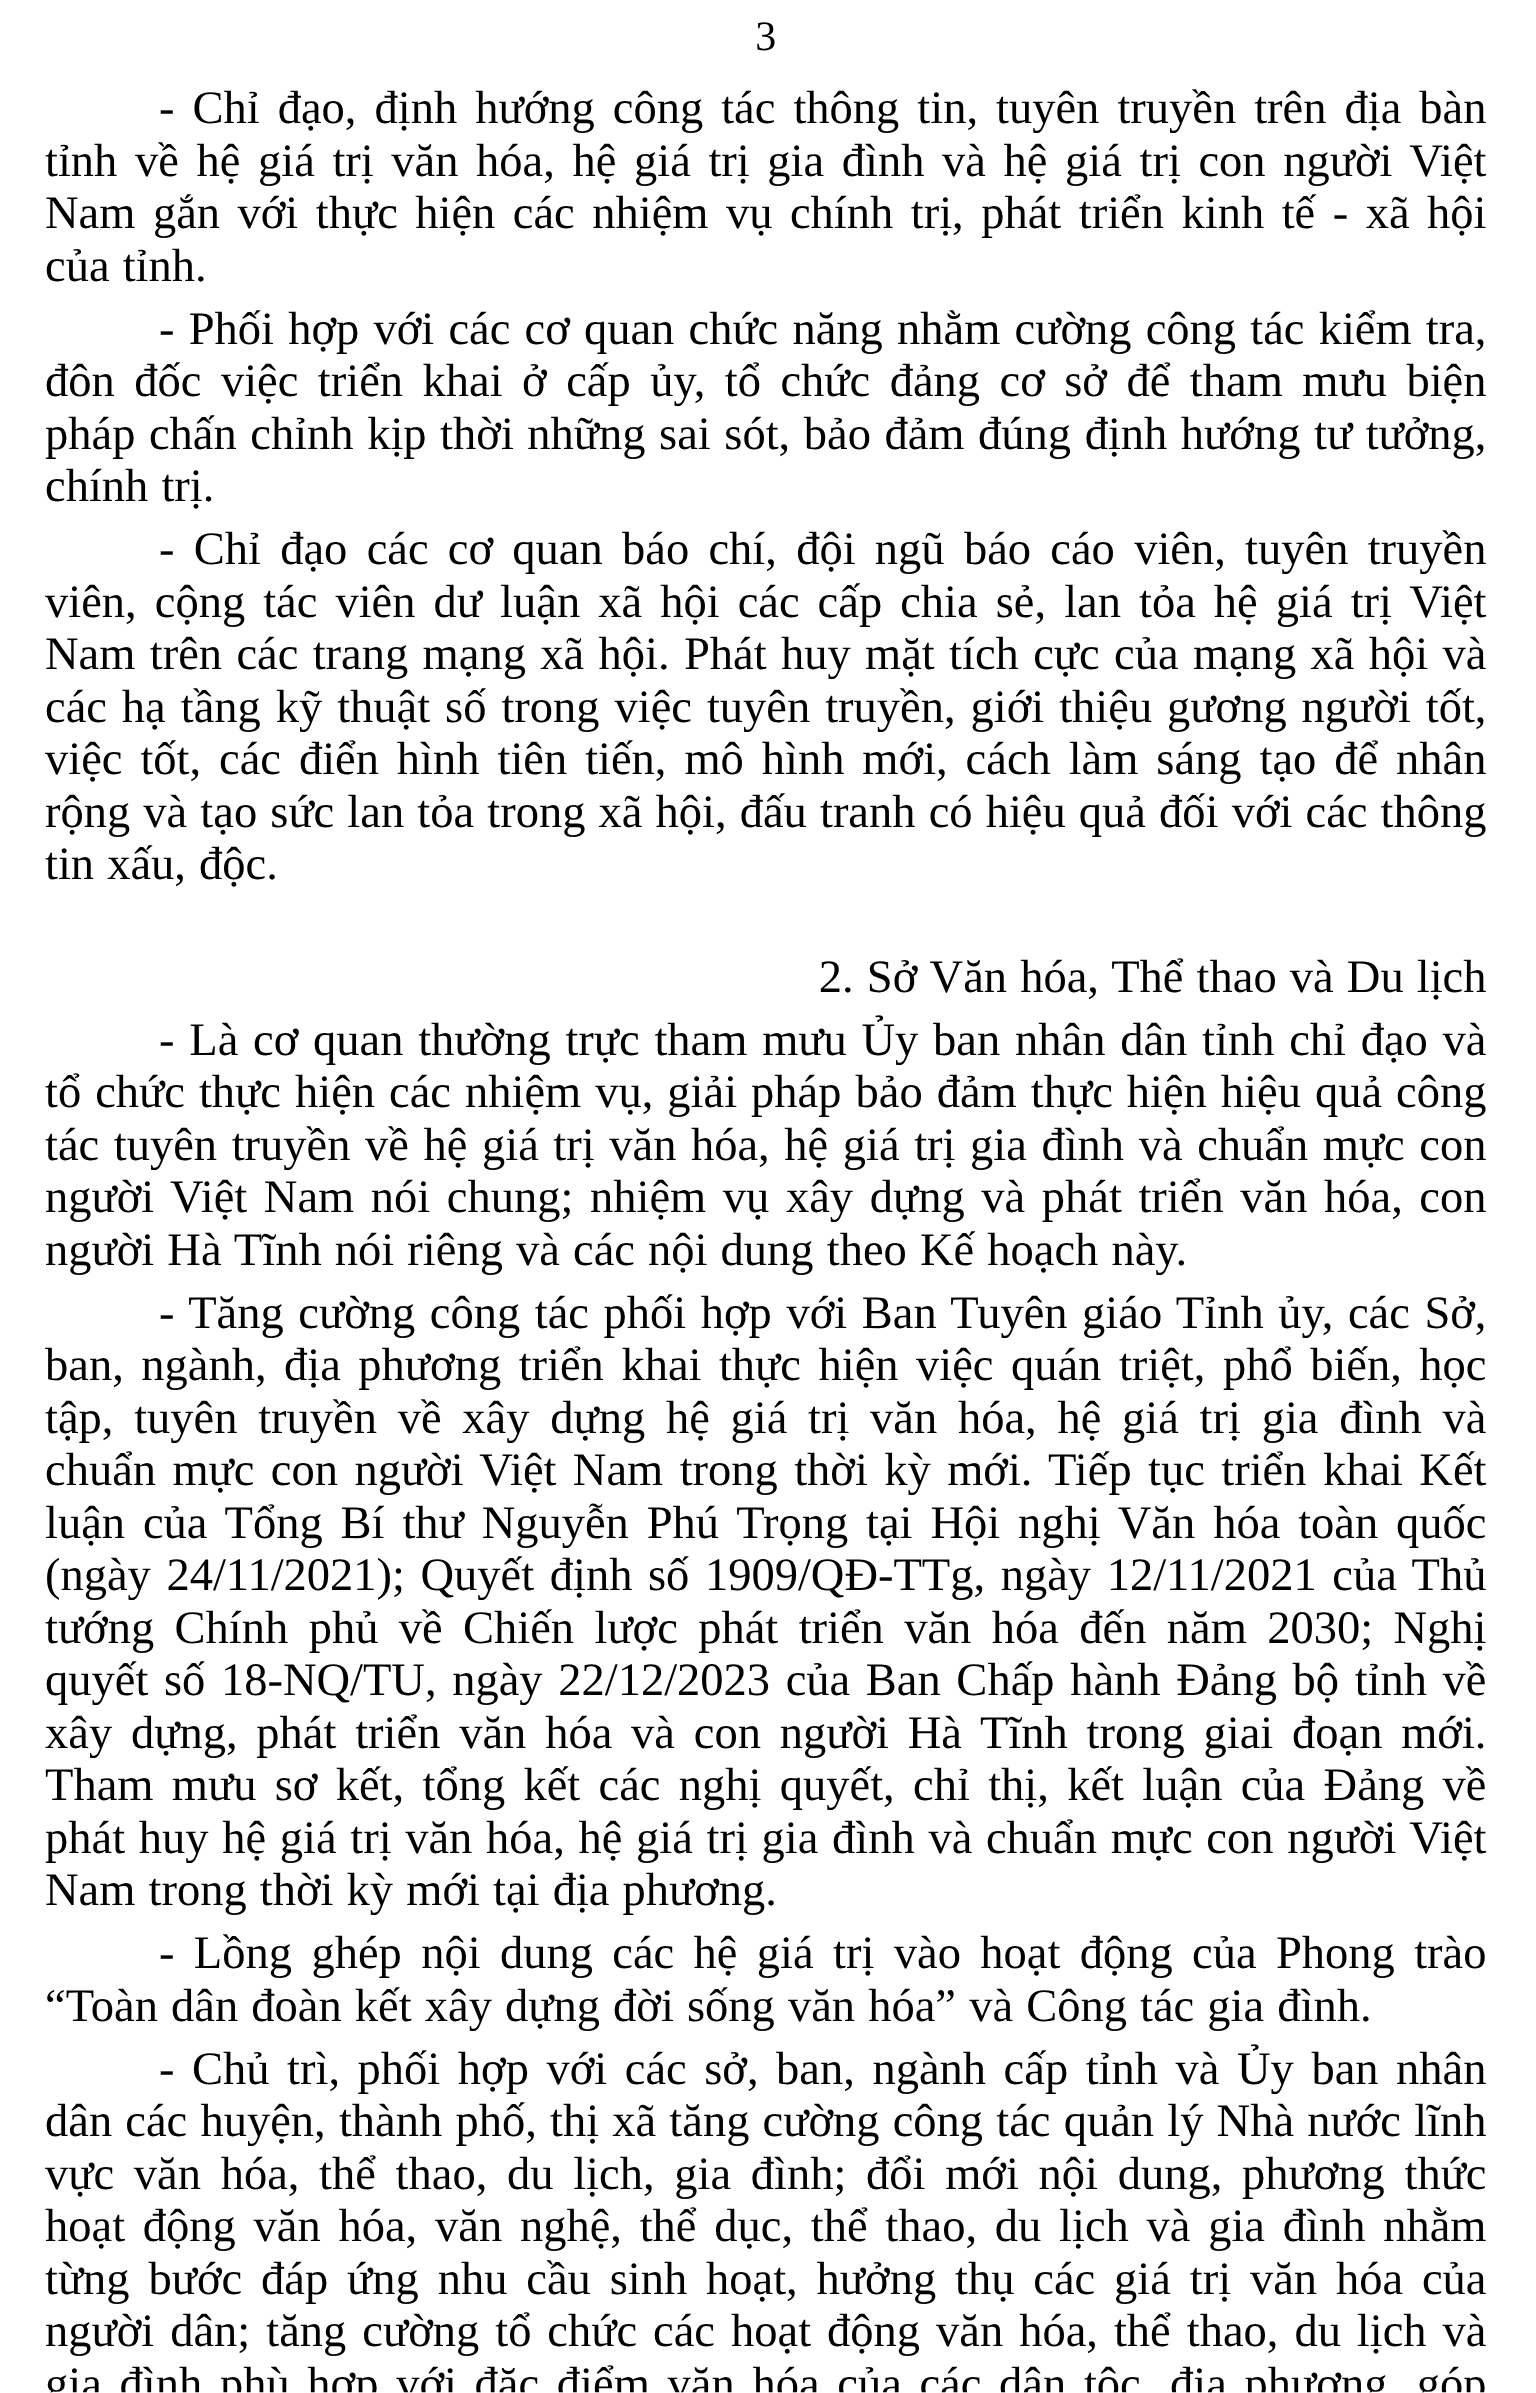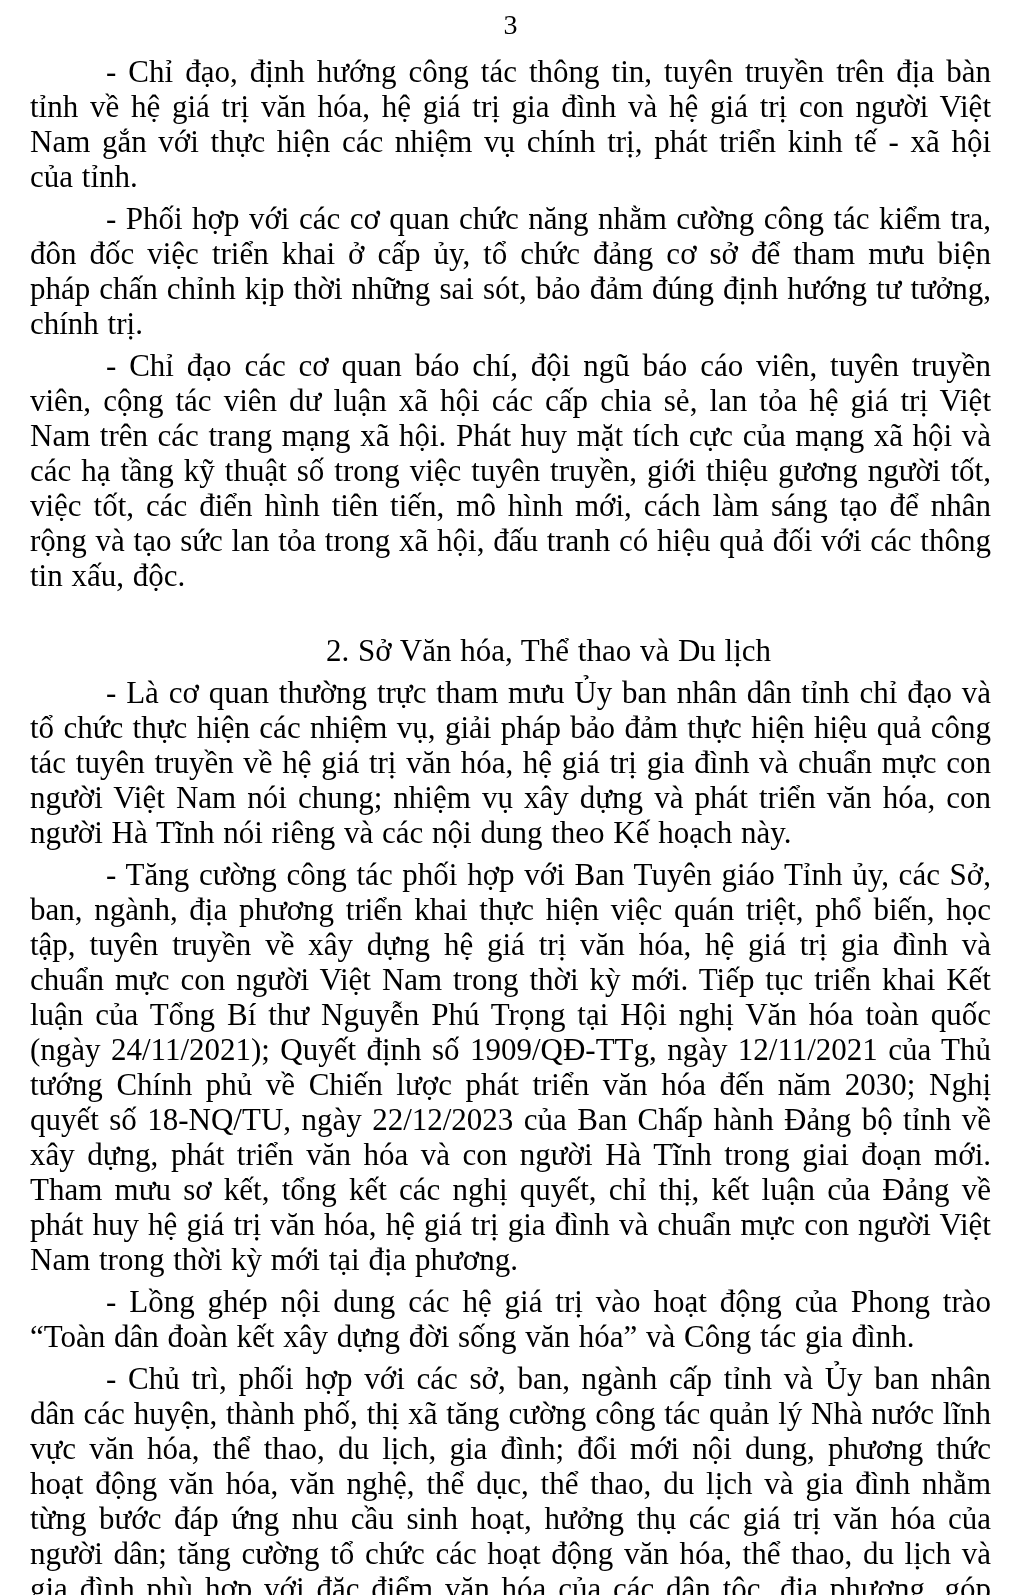--- a/index.html
+++ b/index.html
@@ -27,21 +27,21 @@
   .para {
     font-size: 31px;
     line-height: 35px;
     text-align: justify;
     text-justify: inter-word;
     text-indent: 76px;
     margin: 0 0 7px 0;
     word-spacing: 1px;
   }
   .heading {
-    text-align: center;
+    text-align: right;
     margin-top: 40px;
   }
 </style>
 </head>
 <body>
 
 <div class="page">
   <div class="page-number">3</div>
 
   <p class="para">- Chỉ đạo, định hướng công tác thông tin, tuyên truyền trên địa bàn tỉnh về hệ giá trị văn hóa, hệ giá trị gia đình và hệ giá trị con người Việt Nam gắn với thực hiện các nhiệm vụ chính trị, phát triển kinh tế - xã hội của tỉnh.</p>

